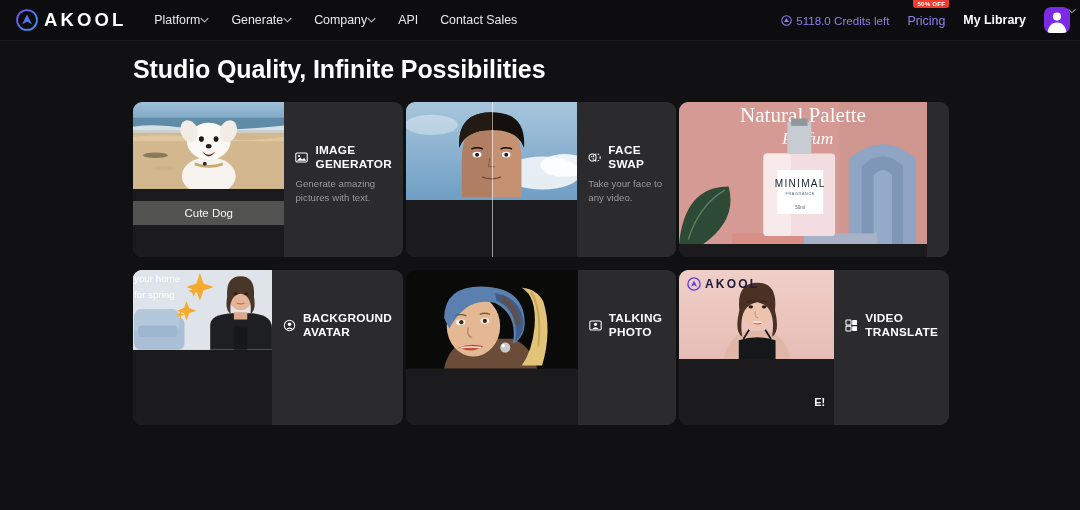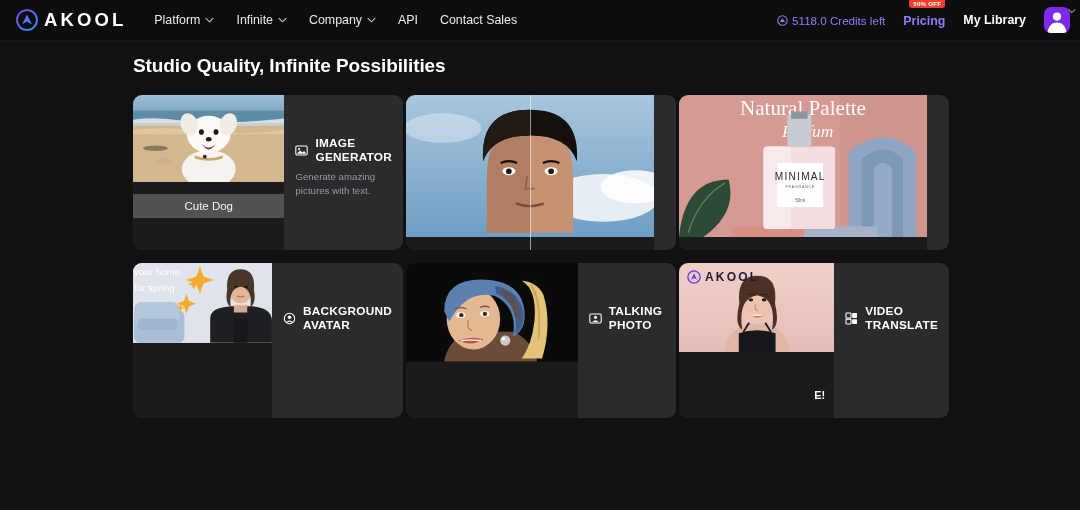--- a/index.html
+++ b/index.html
@@ -21,35 +21,35 @@
   }
   .brand{ display:flex; align-items:center; gap:6px; margin-right:28px; cursor:pointer;}
   .brand-mark{ width:22px; height:22px; display:block; }
   .brand-word{
     color:#ffffff; font-size:18.5px; font-weight:600;
     letter-spacing:3.1px; line-height:1;
   }
   .nav-links{ display:flex; align-items:center; gap:22px; }
   .nav-link{
     color:#e9e9ee; font-size:12.4px; font-weight:500;
-    display:flex; align-items:center; gap:5px; cursor:pointer; white-space:nowrap;
+    display:flex; align-items:center; cursor:pointer; white-space:nowrap;
   }
   .caret{ width:9px; height:6px; display:block; opacity:.85; }
 
   .nav-right{
     margin-left:auto; display:flex; align-items:center; gap:18px; position:relative;
   }
   .credits{
     display:flex; align-items:center; gap:4px;
     color:#8d7ff0; font-size:11.6px; font-weight:500; cursor:pointer;justify-content:center;
   }
   .credit-coin{ width:11px; height:11px; display:block; }
   .pricing-wrap{ position:relative; }
   .pricing{
-    color:#8d7ff0; font-size:12.4px; font-weight:700; cursor:pointer;
+    color:#8d7ff0; font-size:12.4px; font-weight:400; cursor:pointer;
   }
   .promo-badge{
     position:absolute; top:-13px; left:6px;
     background:#f03c2e; color:#fff;
     font-size:6.2px; font-weight:700;
     padding:1.5px 4px; border-radius:3px; letter-spacing:.2px;
     white-space:nowrap;
   }
   .my-library{ color:#ffffff; font-size:12.4px; font-weight:600; cursor:pointer; }
   .avatar-wrap{ position:relative; width:26px; height:26px; cursor:pointer; }
@@ -57,21 +57,21 @@
     width:26px; height:26px; border-radius:7px;
     background:#7c2ae8; display:flex; align-items:flex-end; justify-content:center;
     overflow:hidden;
   }
   .avatar svg{ display:block; }
   .avatar-caret{ position:absolute; right:-6px; top:1px; width:8px; height:6px; }
 
   
   .page{ padding:14px 0 0 0; }
   .page-title{
-    color:#ffffff; font-size:19px; font-weight:700;
+    color:#ffffff; font-size:25px; font-weight:700;
     margin:0 0 18px 133px; letter-spacing:-.1px;
   }
 
   .grid{
     display:grid;
     grid-template-columns:repeat(3, 270px);
     gap:13px 3px;
     margin-left:133px;
   }
 
@@ -144,21 +144,21 @@
   </div>
 
   <div class="nav-links">
     <div class="nav-link">
       <span>Platform</span>
       <svg class="caret" viewBox="0 0 12 8">
           <path d="M1 1.5 L6 6.5 L11 1.5" fill="none" stroke="#e9e9ee" stroke-width="1.4"></path>
         </svg>
     </div>
     <div class="nav-link">
-      <span>Infinite</span>
+      <span>Generate</span>
       <svg class="caret" viewBox="0 0 12 8">
           <path d="M1 1.5 L6 6.5 L11 1.5" fill="none" stroke="#e9e9ee" stroke-width="1.4"></path>
         </svg>
     </div>
     <div class="nav-link">
       <span>Company</span>
       <svg class="caret" viewBox="0 0 12 8">
           <path d="M1 1.5 L6 6.5 L11 1.5" fill="none" stroke="#e9e9ee" stroke-width="1.4"></path>
         </svg>
     </div>
@@ -280,20 +280,30 @@
           <circle cx="112" cy="83" r="3.1" fill="#241a12"></circle>
           <circle cx="158" cy="83" r="3.1" fill="#241a12"></circle>
           <path d="M103 74 Q112 70 121 74" stroke="#140f0c" stroke-width="2.4" fill="none"></path>
           <path d="M149 74 Q158 70 167 74" stroke="#140f0c" stroke-width="2.4" fill="none"></path>
           <path d="M132 88 L130 102 L140 102" stroke="#8d6247" stroke-width="2" fill="none"></path>
           <path d="M120 118 Q135 124 150 118" stroke="#7d4a3c" stroke-width="2.4" fill="none"></path>
         </svg>
         <div class="divider-line"></div>
       </div>
       <div class="card-body">
+        <div class="card-head">
+          <svg class="card-icon" viewBox="0 0 16 16">
+            <circle cx="5.6" cy="8" r="4.4" fill="none" stroke="#ffffff" stroke-width="1.3"></circle>
+            <circle cx="10.6" cy="8" r="4.4" fill="none" stroke="#ffffff" stroke-width="1.3" stroke-dasharray="2 1.6"></circle>
+            <circle cx="4.4" cy="7" r=".8" fill="#ffffff"></circle>
+            <circle cx="6.8" cy="7" r=".8" fill="#ffffff"></circle>
+          </svg>
+          <span class="card-title">FACE SWAP</span>
+        </div>
+        <div class="card-desc">Take your face to any video.</div>
       </div>
     </div>
 
     <div class="card">
       <div class="card-media">
         <svg class="sky" viewBox="0 0 270 155" preserveAspectRatio="none">
           <rect x="0" y="0" width="270" height="155" fill="#d49a93"></rect>
           <rect x="175" y="0" width="95" height="155" fill="#cf958f"></rect>
           <path d="M185 155 L185 62 Q222 30 258 62 L258 155 Z" fill="#8ea5c4"></path>
           <path d="M199 155 L199 70 Q222 48 244 70 L244 155 Z" fill="#7e96b8"></path>

